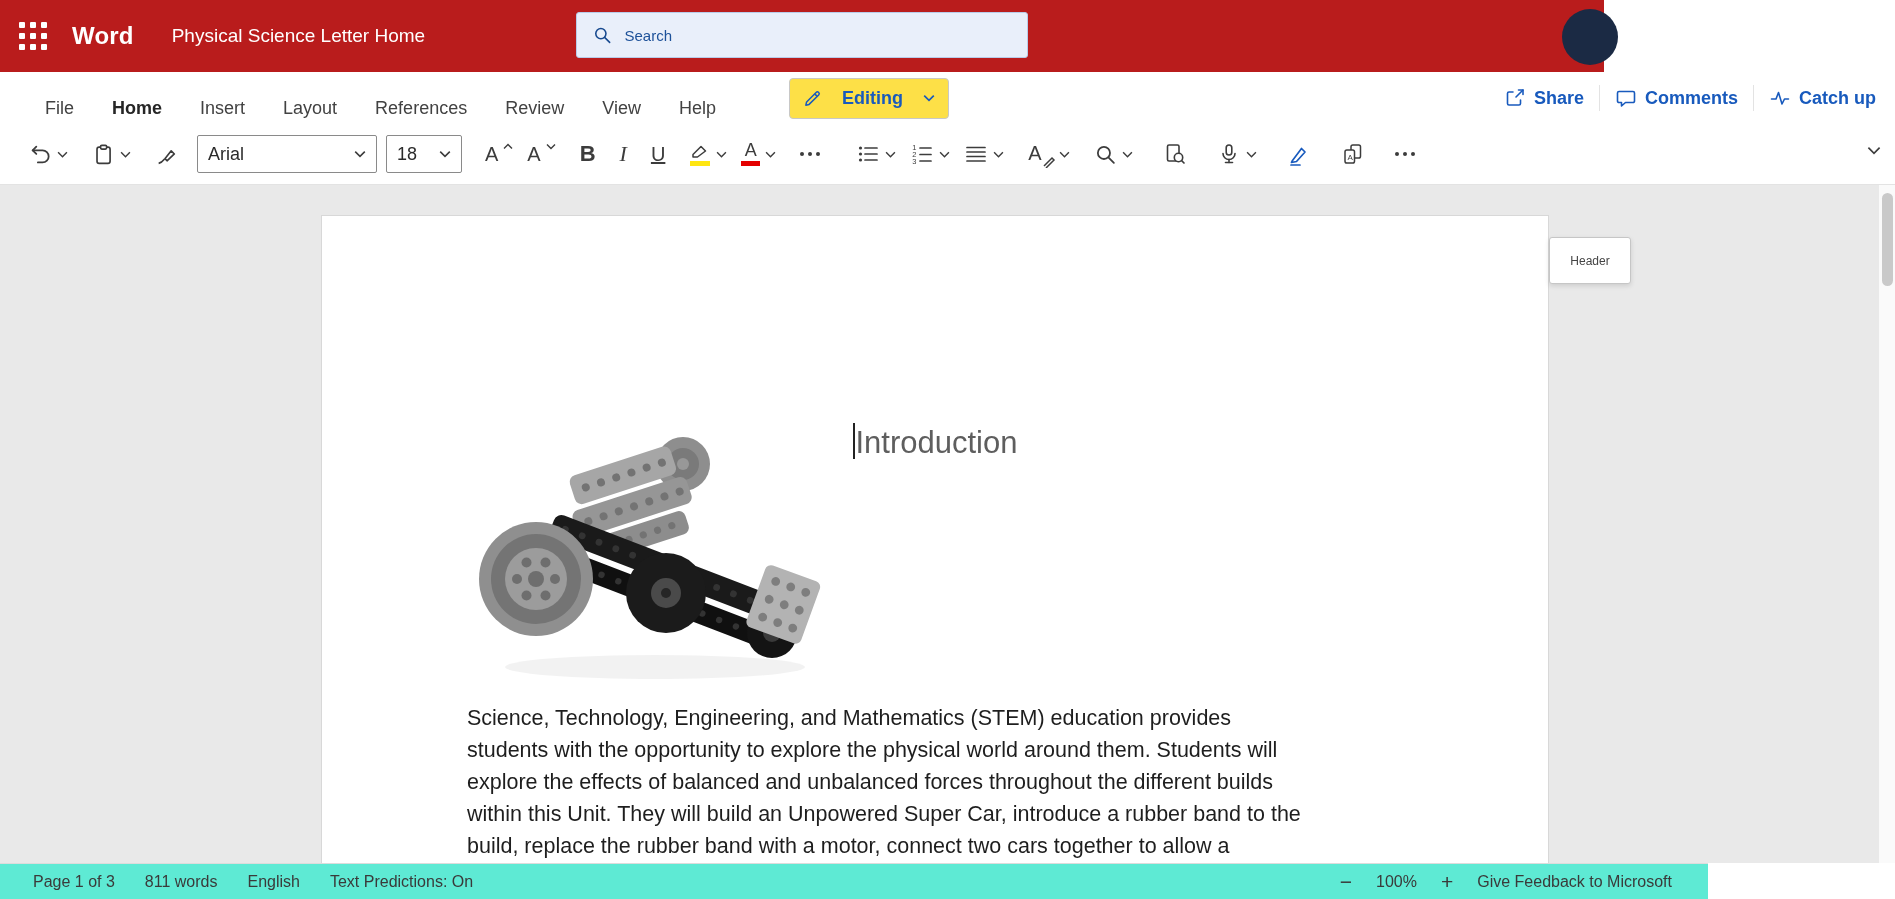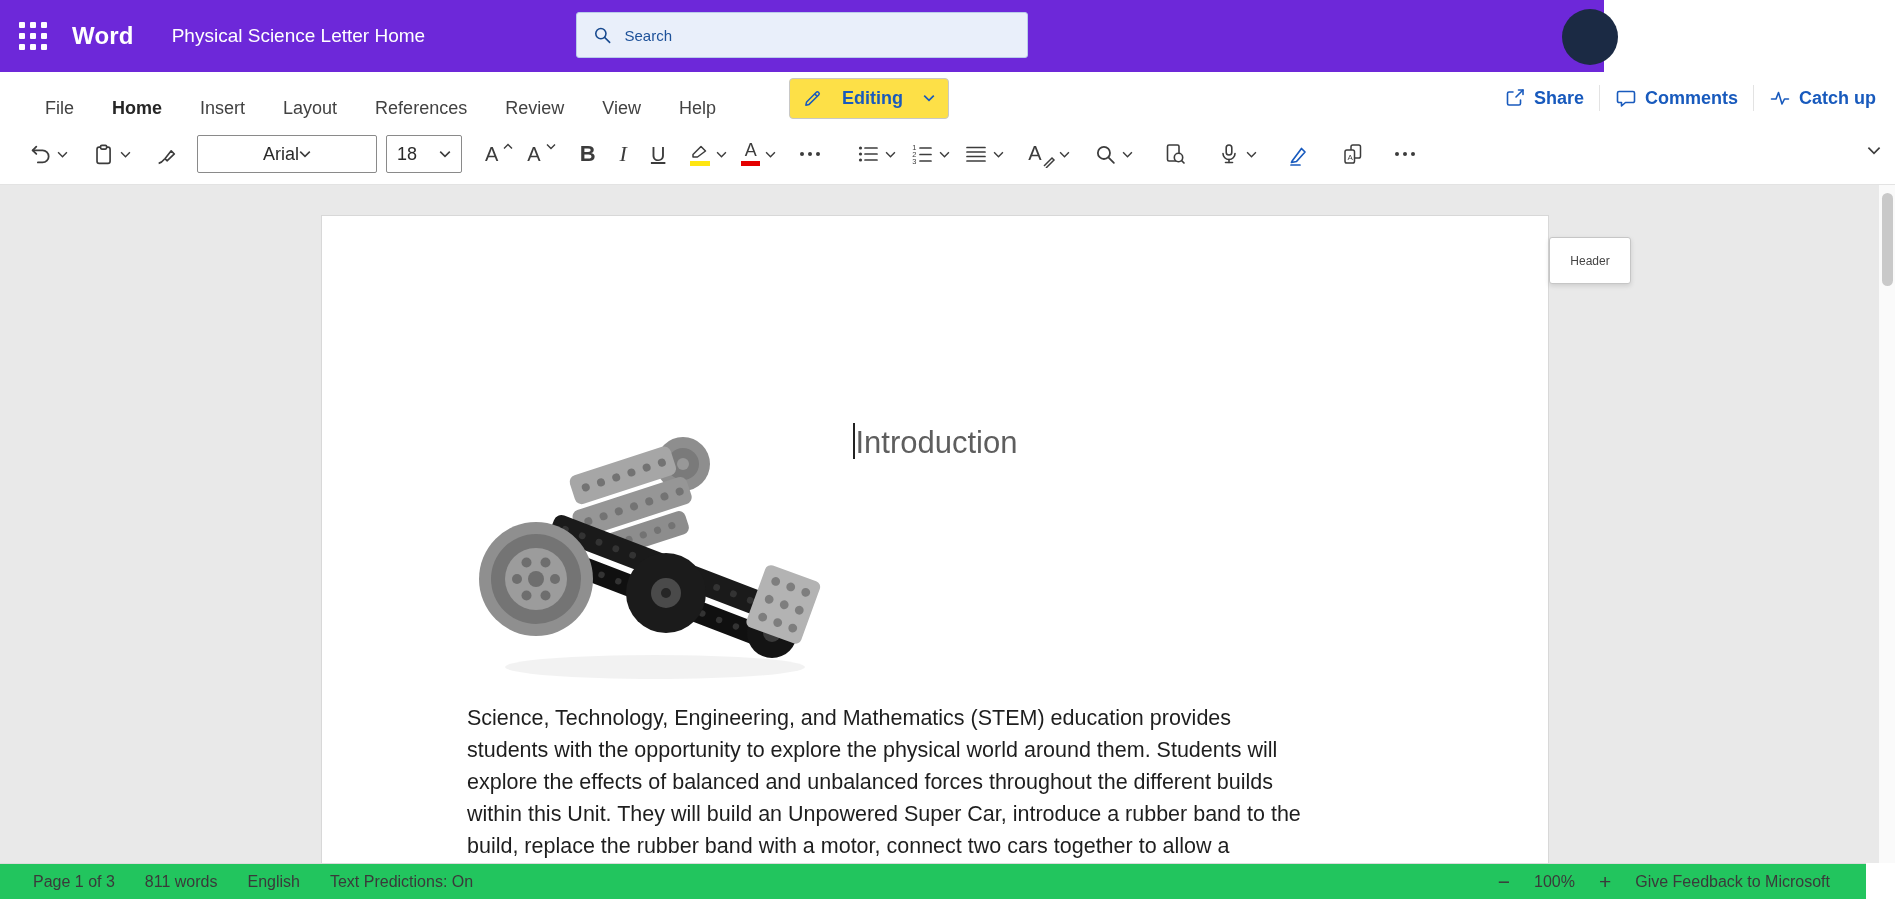--- a/index.html
+++ b/index.html
@@ -2,21 +2,21 @@
 <html><head>
 <meta charset="utf-8">
 <style>
   * { margin:0; padding:0; box-sizing:border-box; }
   html,body { width:1895px; height:899px; overflow:hidden; background:#fff;
               font-family:"Liberation Sans", sans-serif; }
   svg { display:block; }
 
   
   .topbar { position:absolute; left:0; top:0; width:1604px; height:72px;
-            background:#6d28d9; color:#fff; display:flex; align-items:center; }
+            background:#b91c1c; color:#fff; display:flex; align-items:center; }
   .waffle { width:66px; height:72px; display:flex; align-items:center; justify-content:center; cursor:pointer; }
   .waffle .grid { display:grid; grid-template-columns:repeat(3,6px); grid-template-rows:repeat(3,6px); gap:5px; }
   .waffle .grid i { width:6px; height:6px; background:#fff; border-radius:1px; }
   .app-name { font-size:24px; font-weight:700; margin-left:6px; letter-spacing:.2px; cursor:pointer; }
   .doc-title { font-size:19px; margin-left:38px; font-weight:400; cursor:pointer; }
   .searchbox { position:absolute; left:50%; top:12px; transform:translateX(-50%);
                width:452px; height:46px; background:#E9EFFA; border:1px solid #B9CCE9;
                border-radius:3px; display:flex; align-items:center; padding:0 16px; color:#17498F; }
   .searchbox input { border:none; outline:none; background:transparent; font-size:15px;
                      color:#17498F; margin-left:13px; width:100%; font-family:inherit; }
@@ -42,21 +42,21 @@
 
   
   .toolbar { position:absolute; left:0; top:124px; width:1895px; height:61px; background:#fff;
              border-bottom:1px solid #E3E3E3; display:flex; align-items:center;
              padding-left:22px; color:#3C3C3C; }
   .tbtn { display:flex; align-items:center; gap:5px; padding:6px 7px; border-radius:4px;
           cursor:pointer; color:#3C3C3C; }
   .combo { height:38px; border:1px solid #8A8A8A; border-radius:2px; background:#fff;
            display:flex; align-items:center; justify-content:space-between;
            padding:0 10px; font-size:18px; color:#2B2B2B; cursor:pointer; }
-  .combo.font-name { width:180px; margin-left:12px;justify-content:center; }
+  .combo.font-name { width:180px; margin-left:12px; }
   .combo.font-size { width:76px; margin-left:9px; }
   .sp10 { margin-left:10px; } .sp16 { margin-left:16px; } .sp22 { margin-left:22px; }
   .b-label { font-weight:700; font-size:22px; }
   .i-label { font-family:"Liberation Serif", serif; font-style:italic; font-size:22px; }
   .u-label { font-size:20px; text-decoration:underline; }
   .a-big { font-size:20px; }
   .stack { display:flex; flex-direction:column; align-items:center; gap:3px; }
   .hl-bar { width:20px; height:5px; background:#FFE612; }
   .fc-a { font-size:18px; line-height:15px; }
   .fc-bar { width:19px; height:5px; background:#E40000; }
@@ -80,22 +80,22 @@
 
   .doc-img { position:absolute; left:148px; top:193px; width:366px; height:276px; cursor:pointer; }
   .doc-title-line { position:absolute; left:0; top:207px; width:100%; text-align:center;
                     font-size:31px; color:#5E5E5E; cursor:text; }
   .cursor-bar { display:inline-block; width:2px; height:36px; background:#222;
                 vertical-align:-6px; margin-right:1px; }
   .doc-para { position:absolute; left:145px; top:486px; font-size:21.5px; line-height:32px;
               color:#1E1E1E; white-space:nowrap; cursor:text; }
 
   
-  .statusbar { position:absolute; left:0; top:863px; width:1866px; height:36px;
-               background:#22c55e; border-top:1px solid #DCDCDC; display:flex;
+  .statusbar { position:absolute; left:0; top:863px; width:1708px; height:36px;
+               background:#5eead4; border-top:1px solid #DCDCDC; display:flex;
                align-items:center; font-size:16px; color:#3A3A3A; padding:0 36px 0 33px; }
   .status-left { display:flex; gap:30px; align-items:center; }
   .status-right { margin-left:auto; display:flex; gap:24px; align-items:center; }
   .status-item { cursor:pointer; }
   .zoom-btn { font-size:21px; cursor:pointer; line-height:1; }
 </style>
 </head>
 <body>
 
 <div class="topbar">

